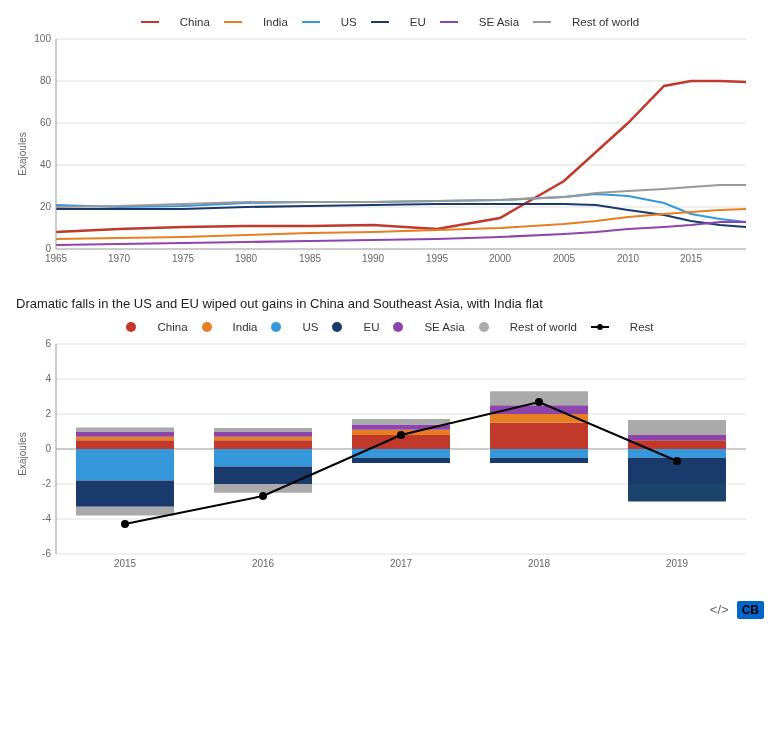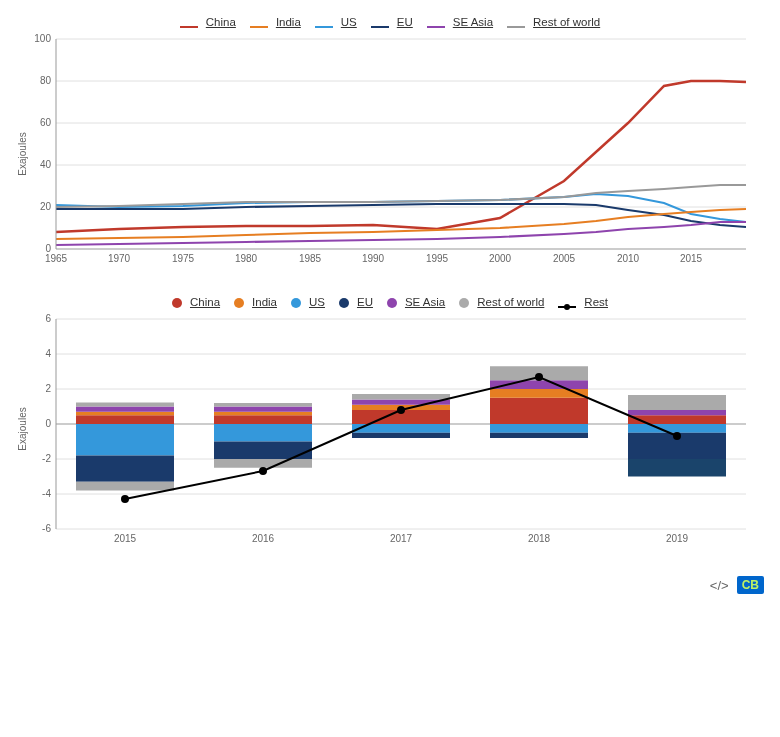--- a/index.html
+++ b/index.html
@@ -20,23 +20,22 @@
       display: flex;
       flex-wrap: wrap;
       gap: 6px 14px;
       margin-bottom: 6px;
       justify-content: center;
       font-size: 11.5px;
       color: #333;
     }
     .legend-item {
       display: flex;
-      align-items: flex-end;
-      gap: 8px;
-      text-decoration: underline;
+      align-items: center;
+      gap: 21px;
     }
     .legend-dot {
       width: 10px;
       height: 10px;
       border-radius: 50%;
       flex-shrink: 0;
     }
     .legend-line {
       width: 18px;
       height: 2px;
@@ -71,21 +70,21 @@
       align-items: center;
       gap: 8px;
       margin-top: 6px;
     }
     .footer-icon {
       font-size: 13px;
       color: #666;
     }
     .footer-cb {
       background: #0066cc;
-      color: #bef264;
+      color: #000000;
       font-weight: bold;
       font-size: 12px;
       padding: 2px 5px;
       border-radius: 2px;
     }
   </style>
 </head>
 <body>
 
 <div class="chart-section">
@@ -267,20 +266,21 @@
             730,188
           "></polyline>
       </g>
 
       <line x1="40" y1="5" x2="40" y2="215" class="axis-line"></line>
     </svg>
   </div>
 </div>
 
 <div class="chart-section">
+  <div class="chart-title">Dramatic falls in the US and EU wiped out gains in China and Southeast Asia, with India flat</div>
 
   <div class="legend">
     <div class="legend-item">
       <div class="legend-dot" style="background:#c0392b;"></div>
       <span>China</span>
     </div>
     <div class="legend-item">
       <div class="legend-dot" style="background:#e67e22;"></div>
       <span>India</span>
     </div>

